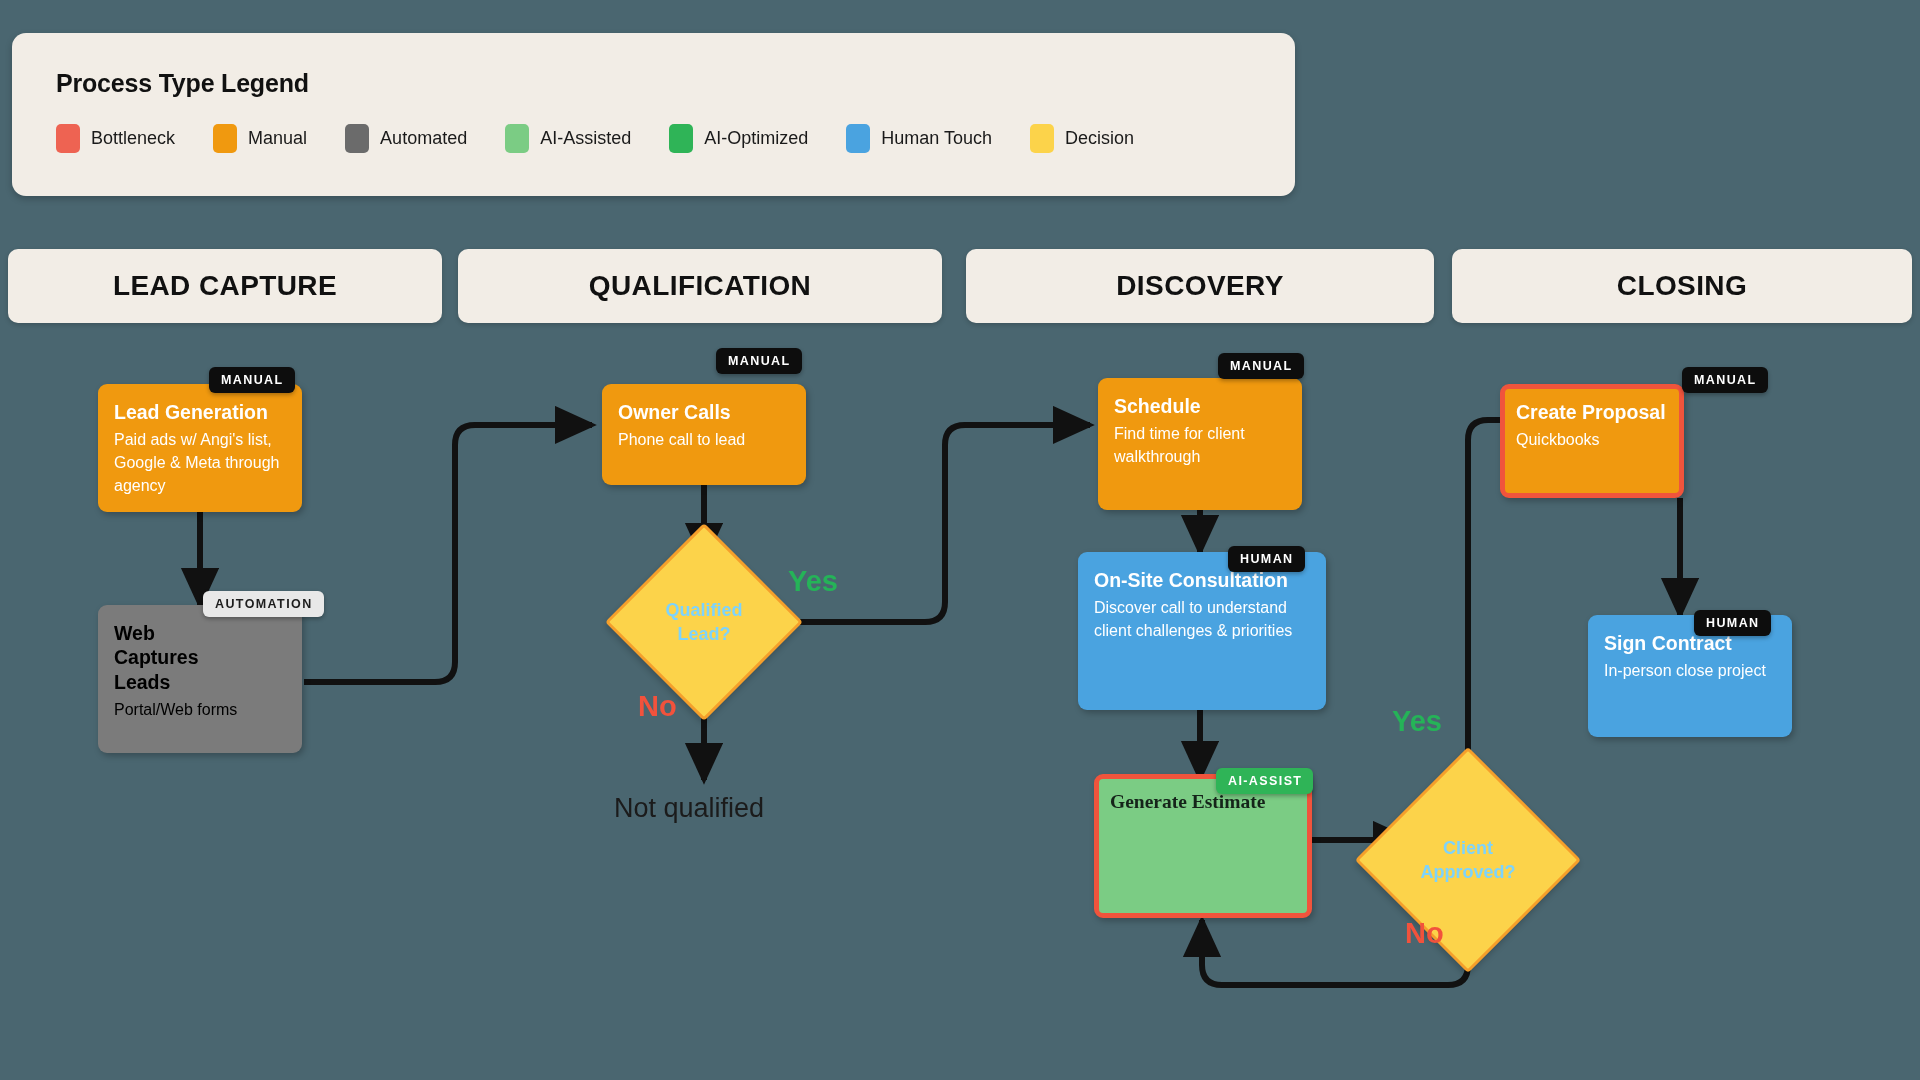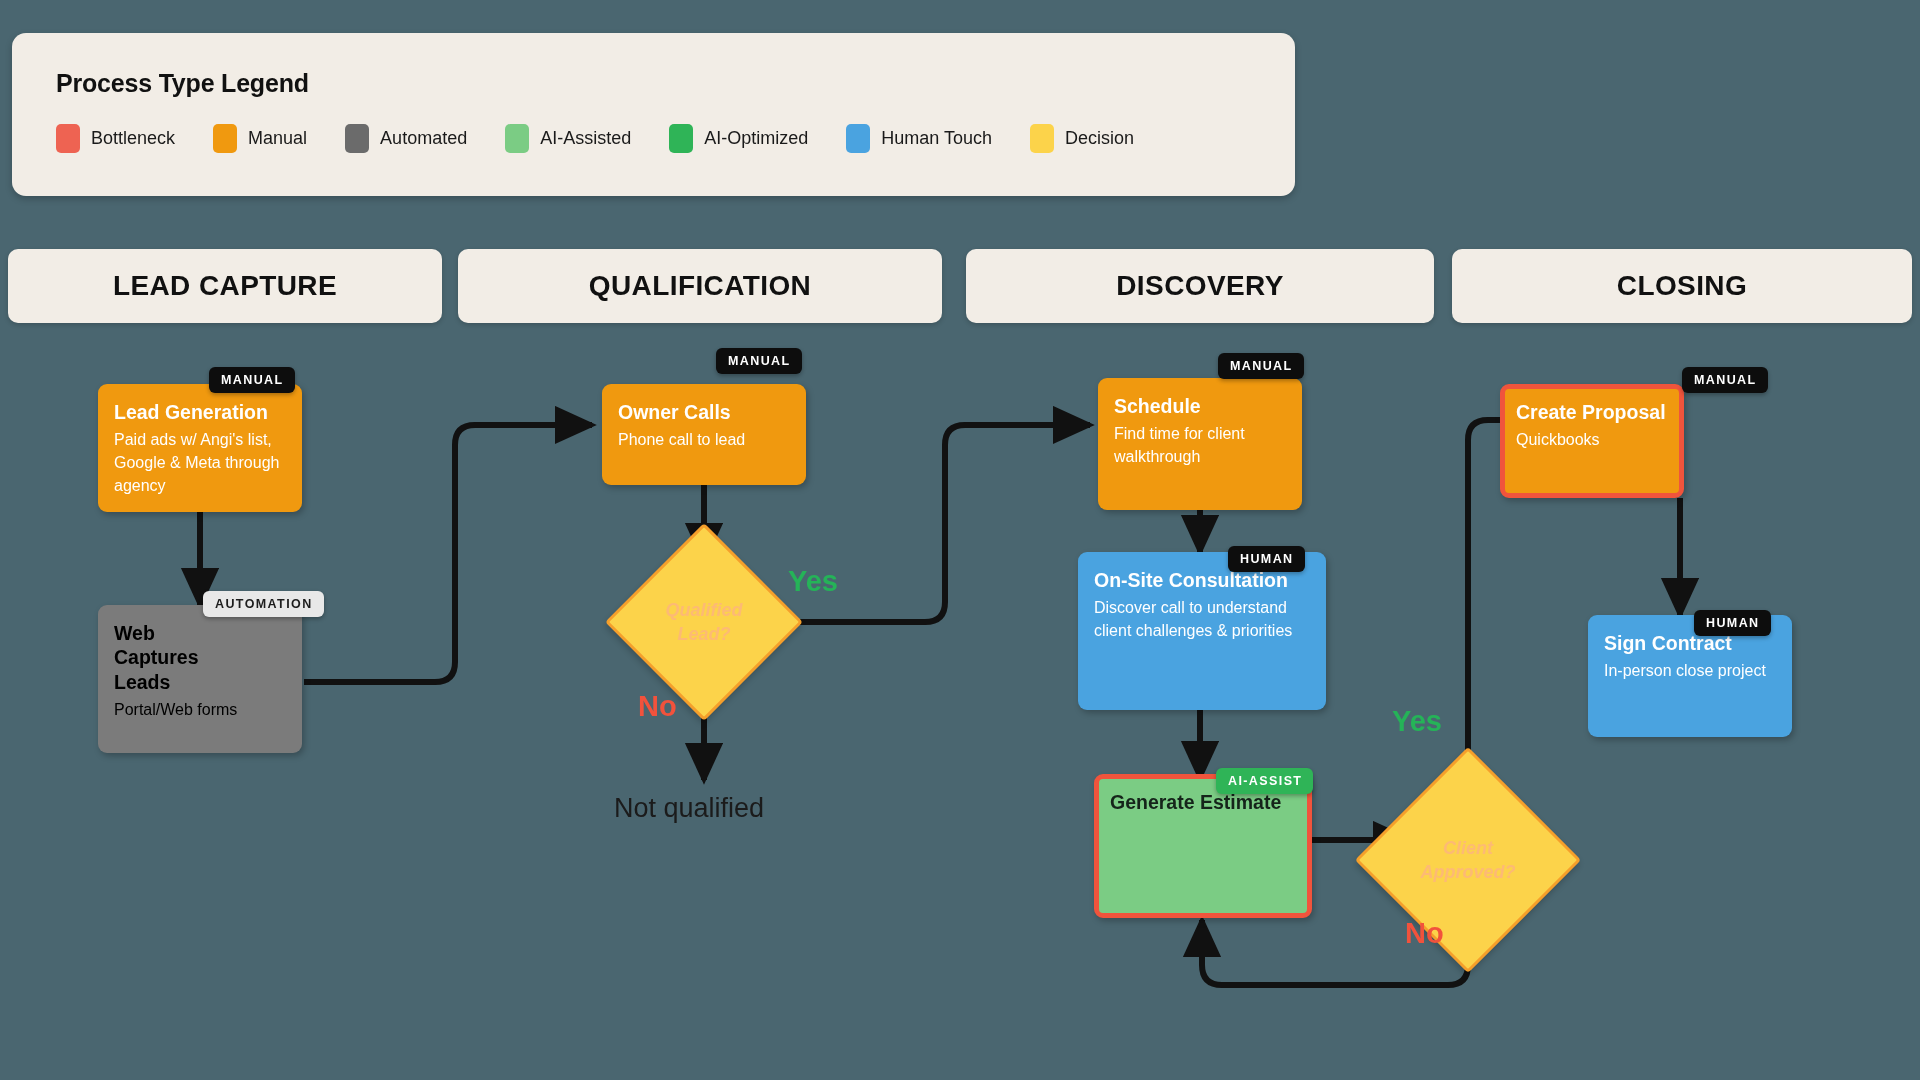--- a/index.html
+++ b/index.html
@@ -51,21 +51,21 @@
     margin-bottom: 5px;
   }
   .node .desc { font-size: 16px; line-height: 1.42; }
 
   .node.orange { background: #f0990f; }
   .node.orange .title, .node.orange .desc { color: #ffffff; }
   .node.gray { background: #7b7b7b; }
   .node.gray .title, .node.gray .desc { color: #000000; }
   .node.blue { background: #4aa3e0; }
   .node.blue .title, .node.blue .desc { color: #ffffff; }
-  .node.green { background: #7bcc84; }
+  .node.green { background: #7bcc84; font-family: Liberation Serif, serif; }
   .node.green .title, .node.green .desc { color: #15241a; }
   .node.bottleneck { border: 5px solid #f0543c; padding: 11px 11px 9px 11px; }
 
   
   .badge {
     position: absolute; border-radius: 6px;
     font-size: 12.5px; font-weight: bold; letter-spacing: 1.4px;
     padding: 6px 11px 6px 12px; white-space: nowrap;
     box-shadow: 0 2px 4px rgba(0,0,0,.3);
     z-index: 6;
@@ -78,23 +78,22 @@
   .diamond { position: absolute; }
   .diamond .shape {
     position: absolute; inset: 0;
     background: #fcd34a; border: 3px solid #f59f2b;
     transform: rotate(45deg); border-radius: 4px;
     box-shadow: 2px 3px 6px rgba(0,0,0,.2);
   }
   .diamond .dtext {
     position: absolute; inset: 0; display: flex;
     flex-direction: column; align-items: center; justify-content: center;
-    font-size: 18px; font-weight: bold; color: #fdba74; line-height: 1.35;
+    font-size: 18px; font-weight: bold; color: #7dd3fc; line-height: 1.35;
     z-index: 2;
-    font-style: italic;
   }
 
   
   .edge-label { position: absolute; font-size: 29px; font-weight: bold; }
   .edge-label.yes { color: #25b358; }
   .edge-label.no  { color: #f2523c; }
   .free-text { position: absolute; font-size: 27px; color: #1b1b1b; }
 
   svg.edges { position: absolute; left: 0; top: 0; width: 1920px; height: 1080px; pointer-events: none; }
 </style>

